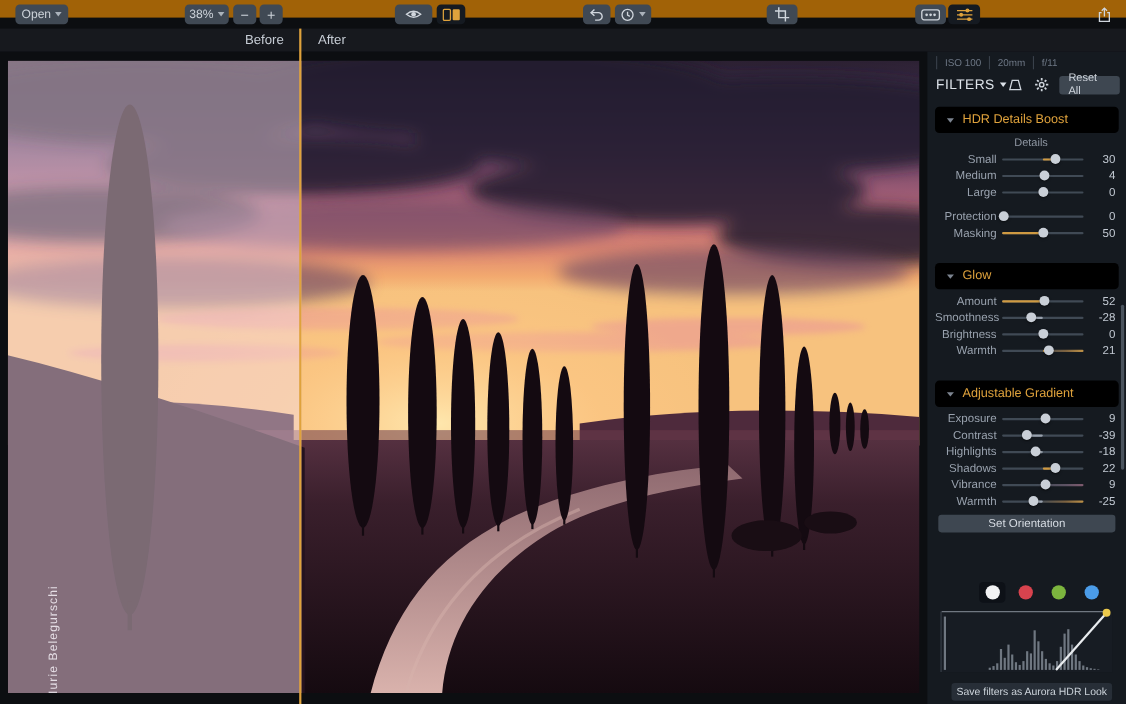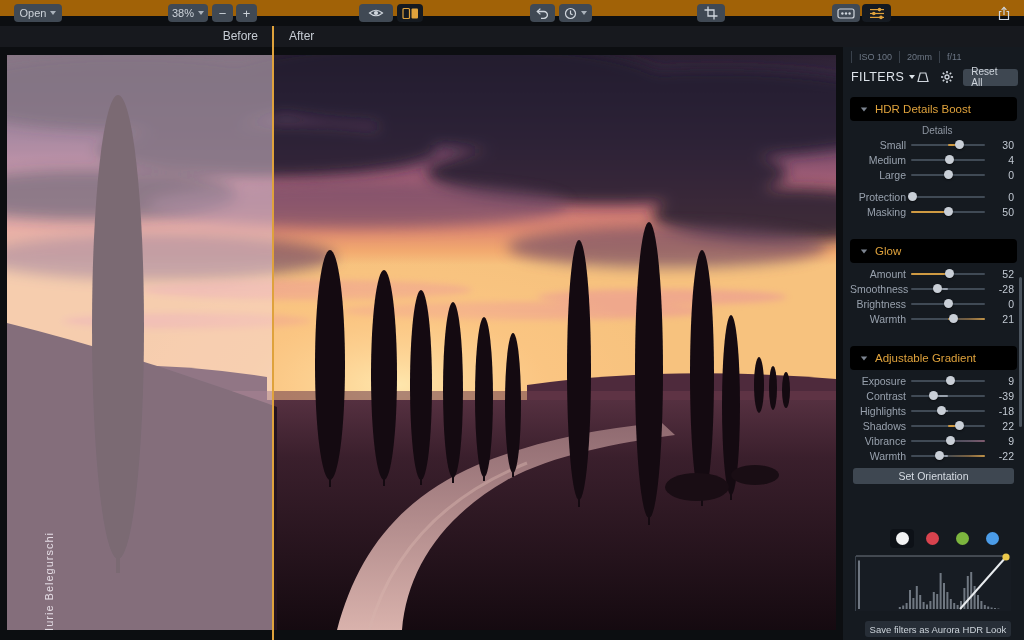--- a/index.html
+++ b/index.html
@@ -489,21 +489,21 @@
               </div>
               <span class="svalue">9</span>
             </div>
             <div class="srow">
               <span class="slabel">Warmth</span>
               <div class="strackwrap">
                 <div class="strack warm"></div>
                 <div class="sfill" style="left: 38%; width: 12%; background: rgb(152, 161, 173);"></div>
                 <div class="sthumb" style="left: calc(38% - 4.5px);"></div>
               </div>
-              <span class="svalue">-22</span>
+              <span class="svalue">-25</span>
             </div>
             <div class="fbtn">Set Orientation</div>
           </div>
         </div>
         <div class="fsection">
           <div class="fbody">
             <div class="chrow">
               <span class="chwrap sel">
                 <span class="chdot" style="background: rgb(242, 243, 244);"></span>
               </span>

